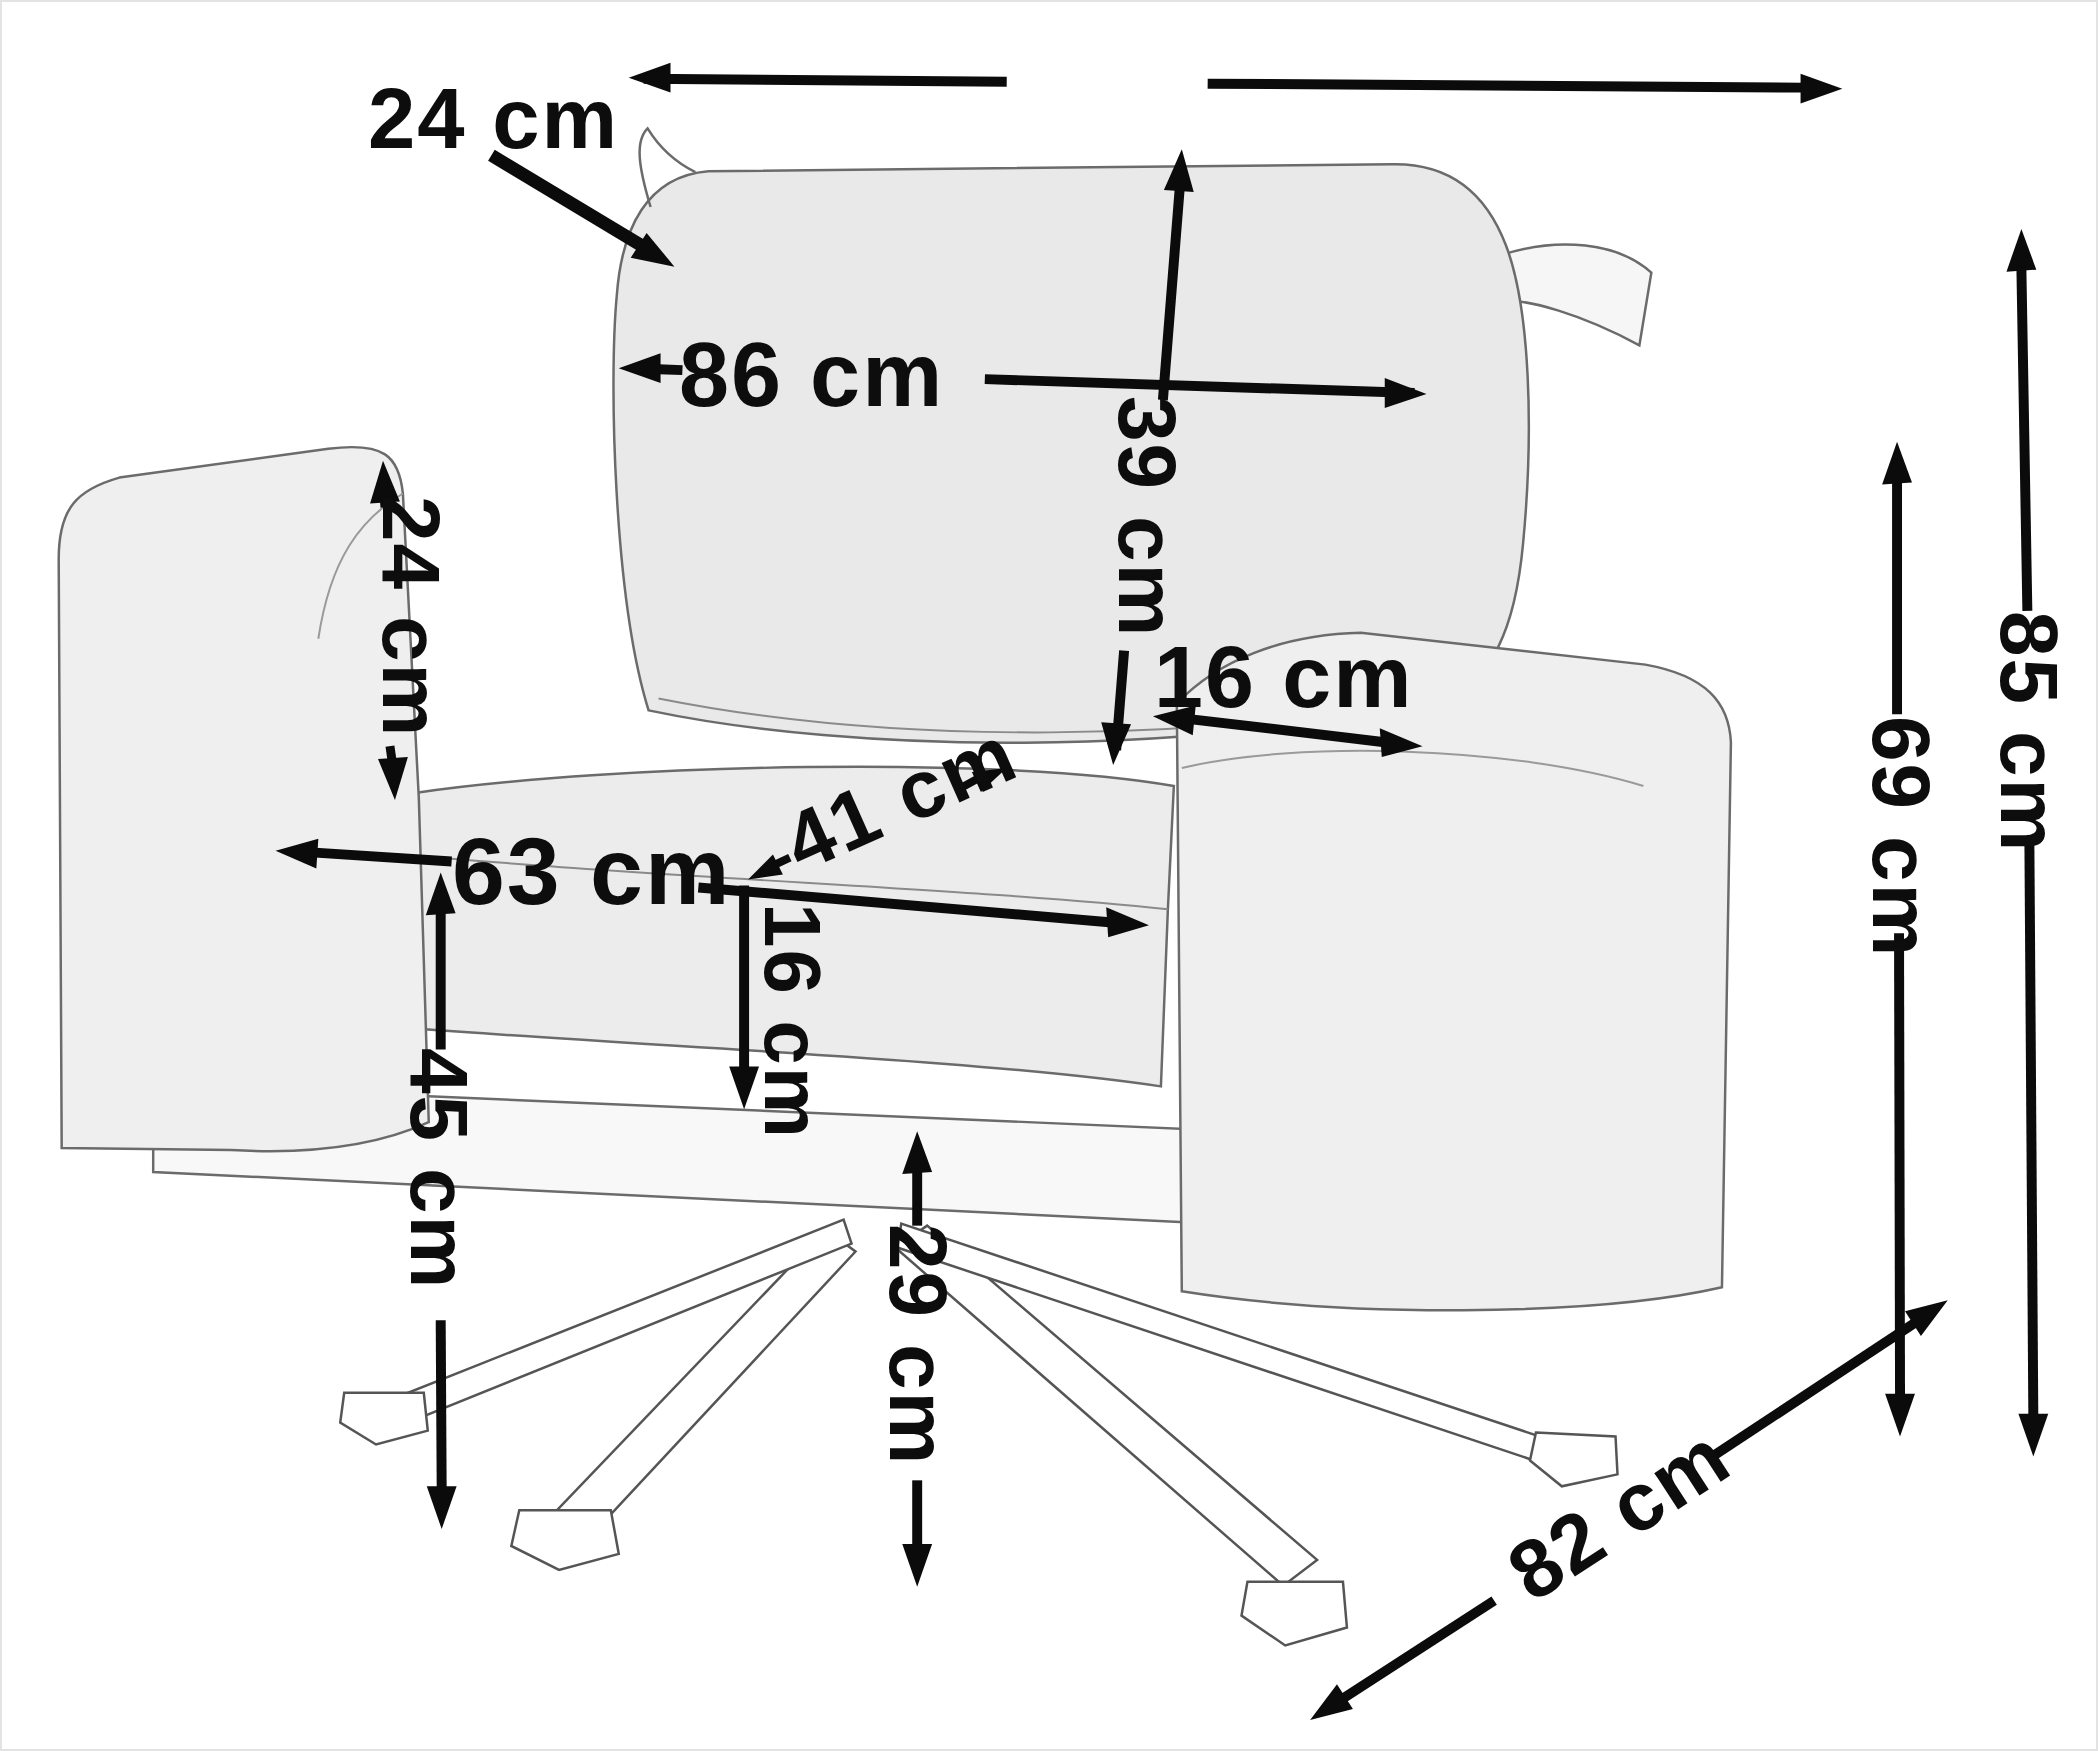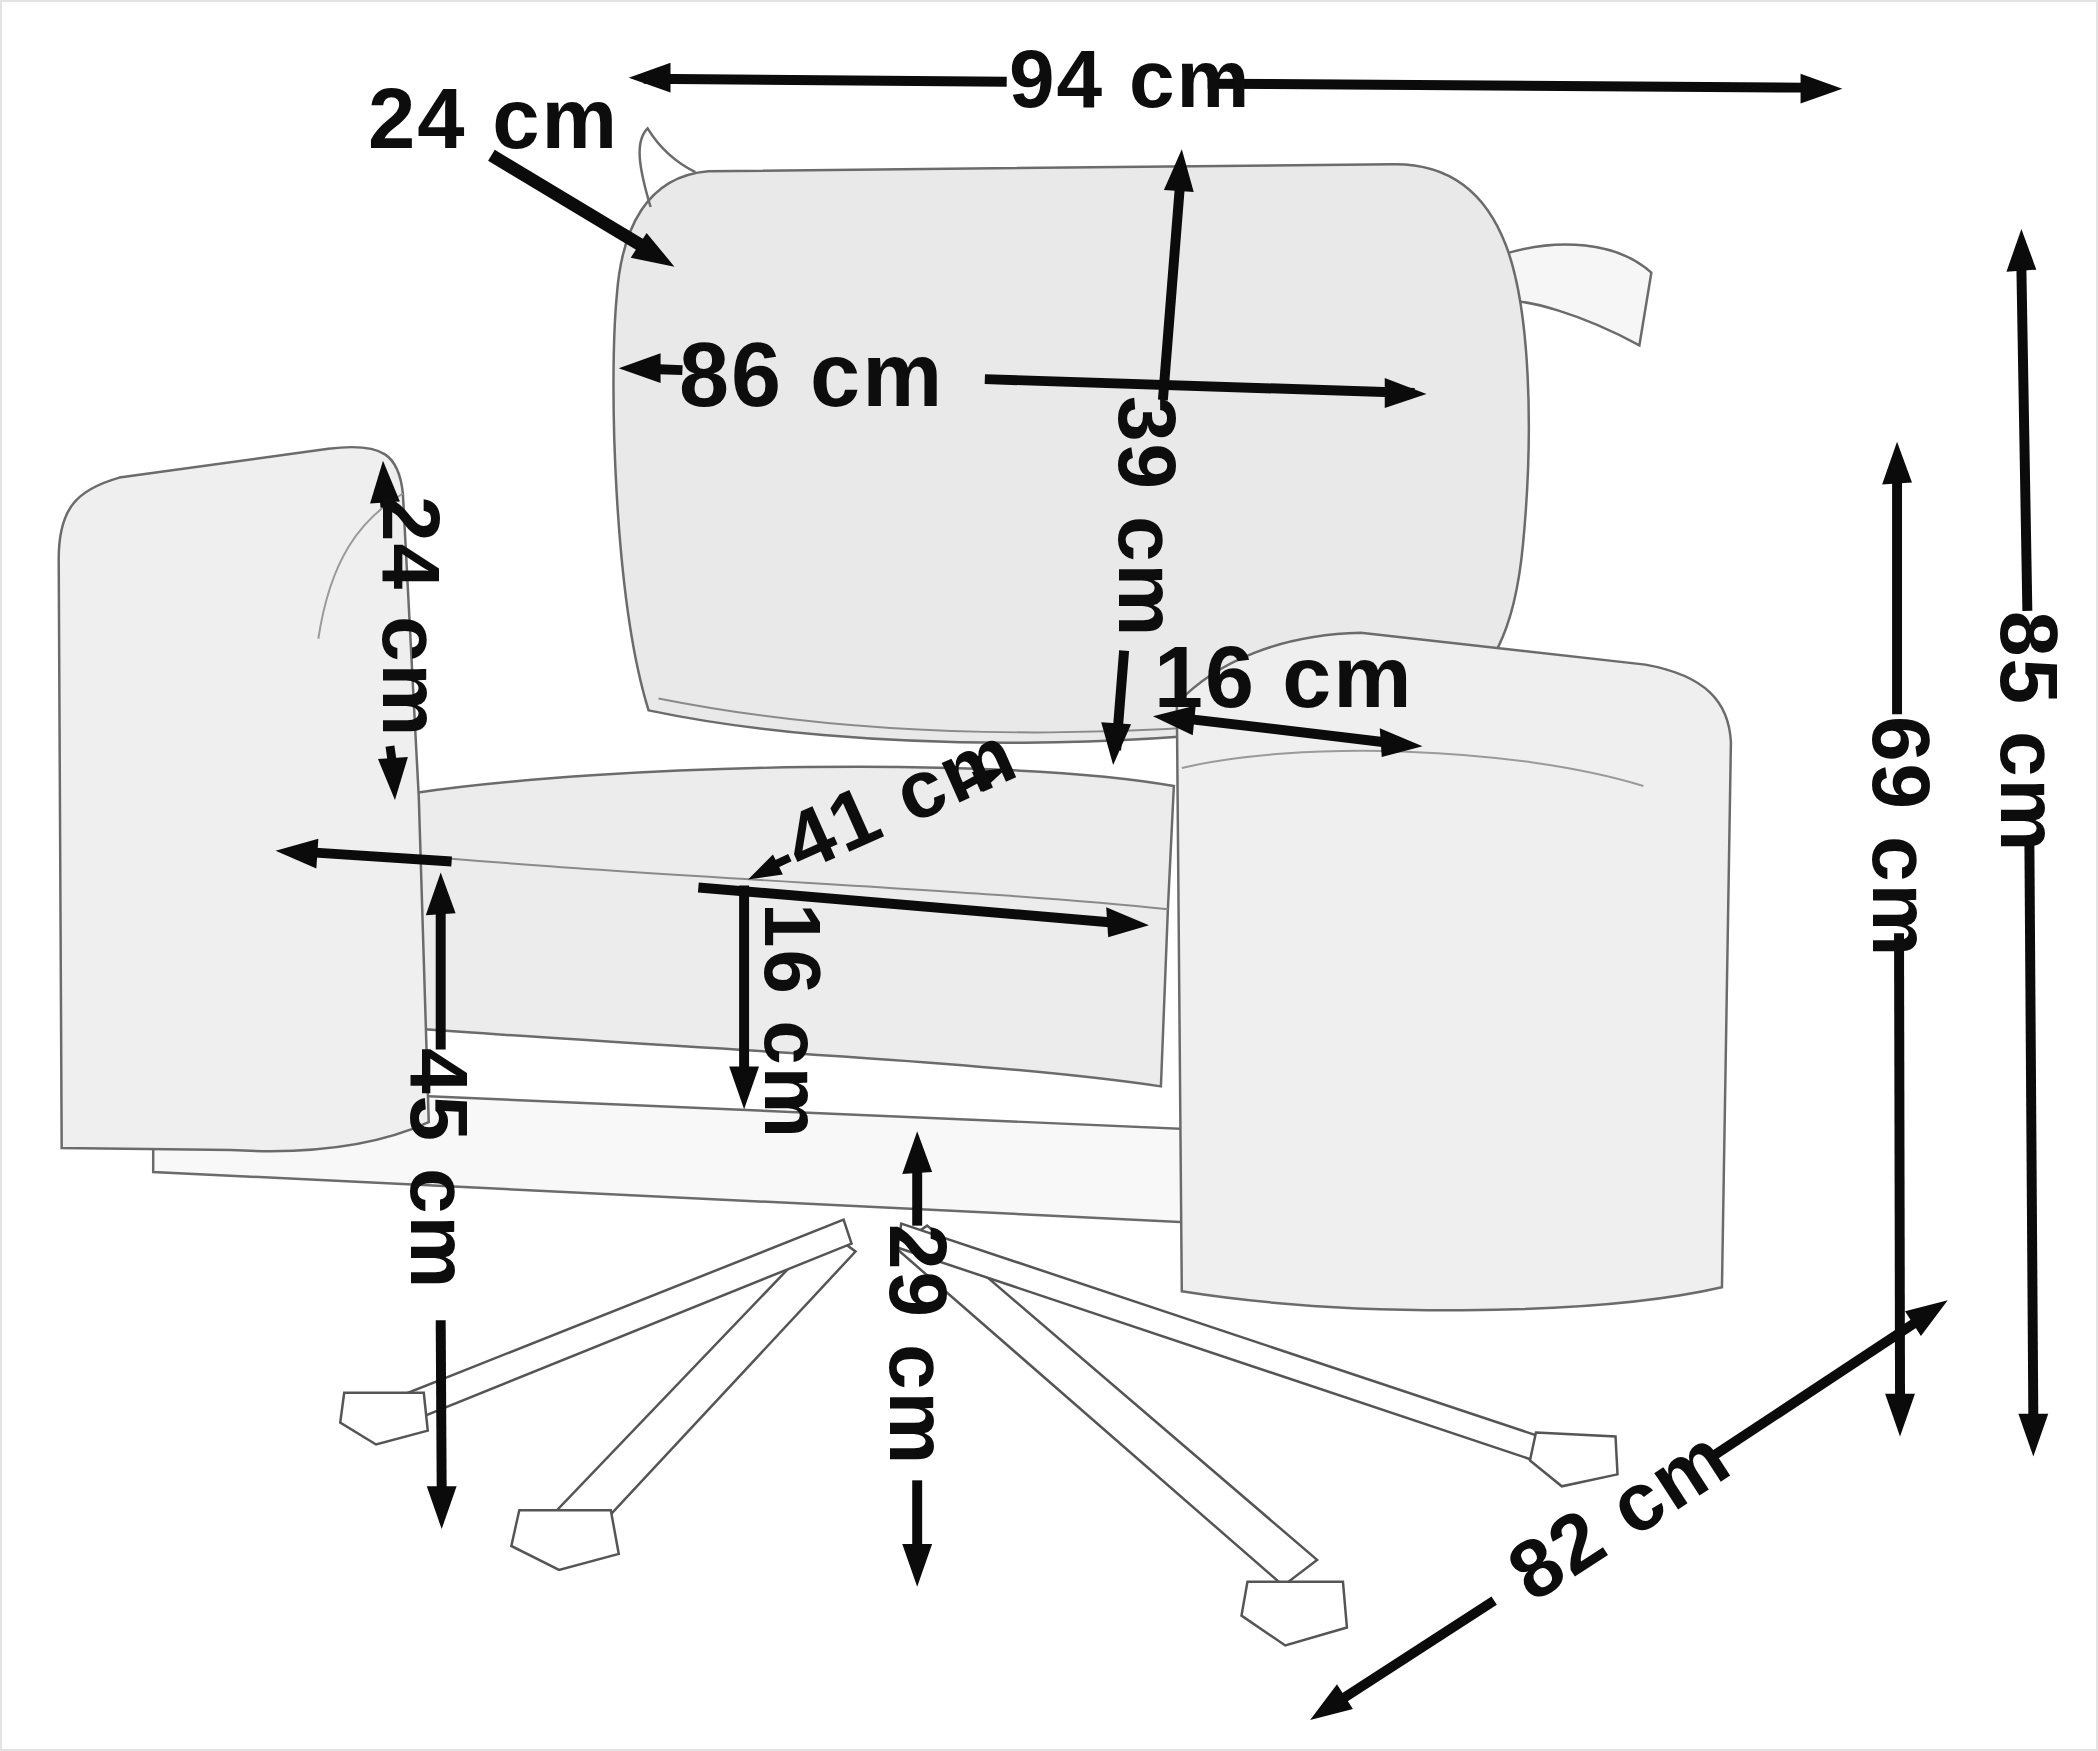--- a/index.html
+++ b/index.html
@@ -156,34 +156,34 @@
       <g>
         <line x1="1347" y1="1706" x2="1500" y2="1607"></line>
         <line x1="1718" y1="1463" x2="1924" y2="1327"></line>
         <polygon points="1315,1727 1342,1691 1358,1716" stroke="none"></polygon>
         <polygon points="1956,1305 1929,1341 1913,1316" stroke="none"></polygon>
       </g>
 
     </g>
   </svg>
 
-  <div class="dim" style="left:1007px;top:36px;font-size:82px">94 cm</div>
 
   <div class="dim" style="left:366px;top:74px">24 cm</div>
 
   <div class="dim" style="left:677px;top:328px;font-size:90px">86 cm</div>
 
   <div class="dim rot90" style="left:1186px;top:394px;font-size:82px">39 cm</div>
 
   <div class="dim" style="left:1152px;top:631px;font-size:88px">16 cm</div>
 
   <div class="dim rneg24" style="left:771px;top:808px;font-size:82px">41 cm</div>
 
   <div class="dim rot90" style="left:450px;top:494px;font-size:82px">24 cm</div>
 
+  <div class="dim" style="left:450px;top:822px;font-size:95px">63 cm</div>
 
   <div class="dim rot90" style="left:830px;top:901px;font-size:80px">16 cm</div>
 
   <div class="dim rot90" style="left:478px;top:1046px;font-size:82px">45 cm</div>
 
   <div class="dim rot90" style="left:957px;top:1222px;font-size:82px">29 cm</div>
 
   <div class="dim rot90" style="left:1940px;top:714px;font-size:82px">69 cm</div>
 
   <div class="dim rot90" style="left:2068px;top:609px;font-size:82px">85 cm</div>

